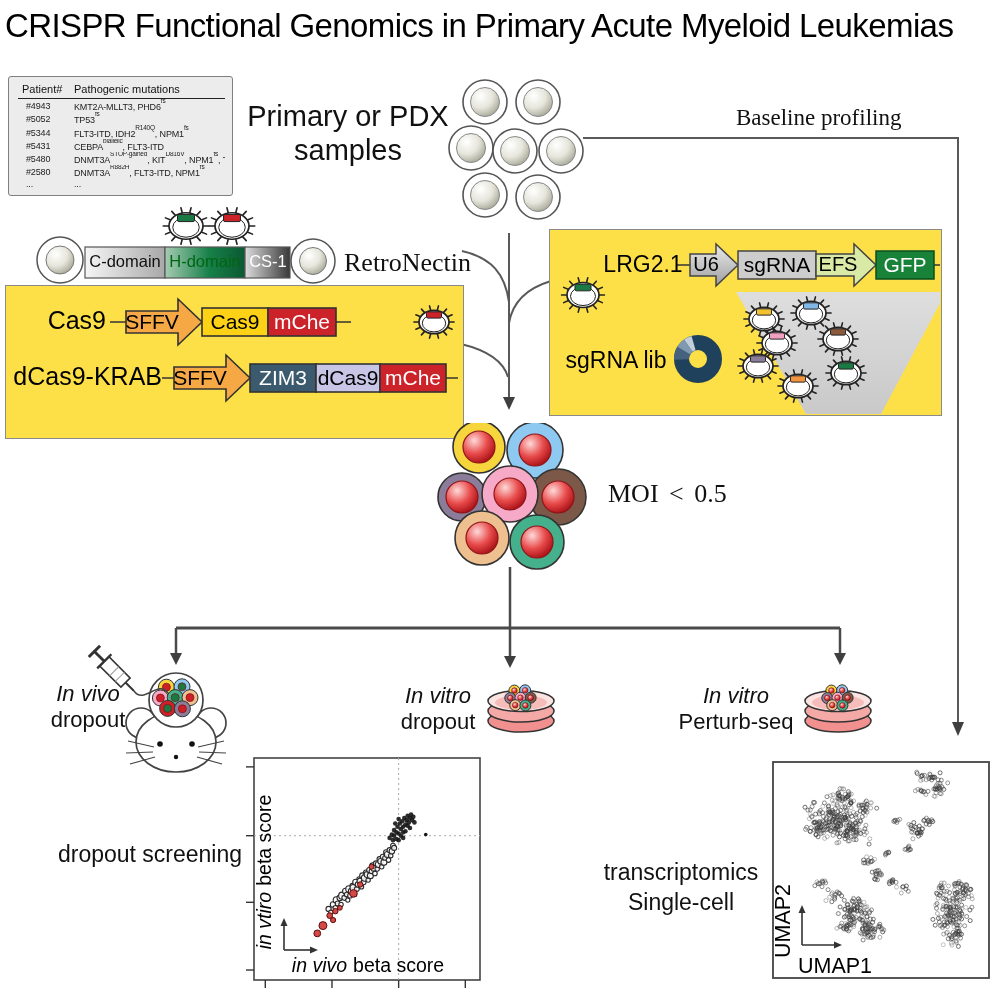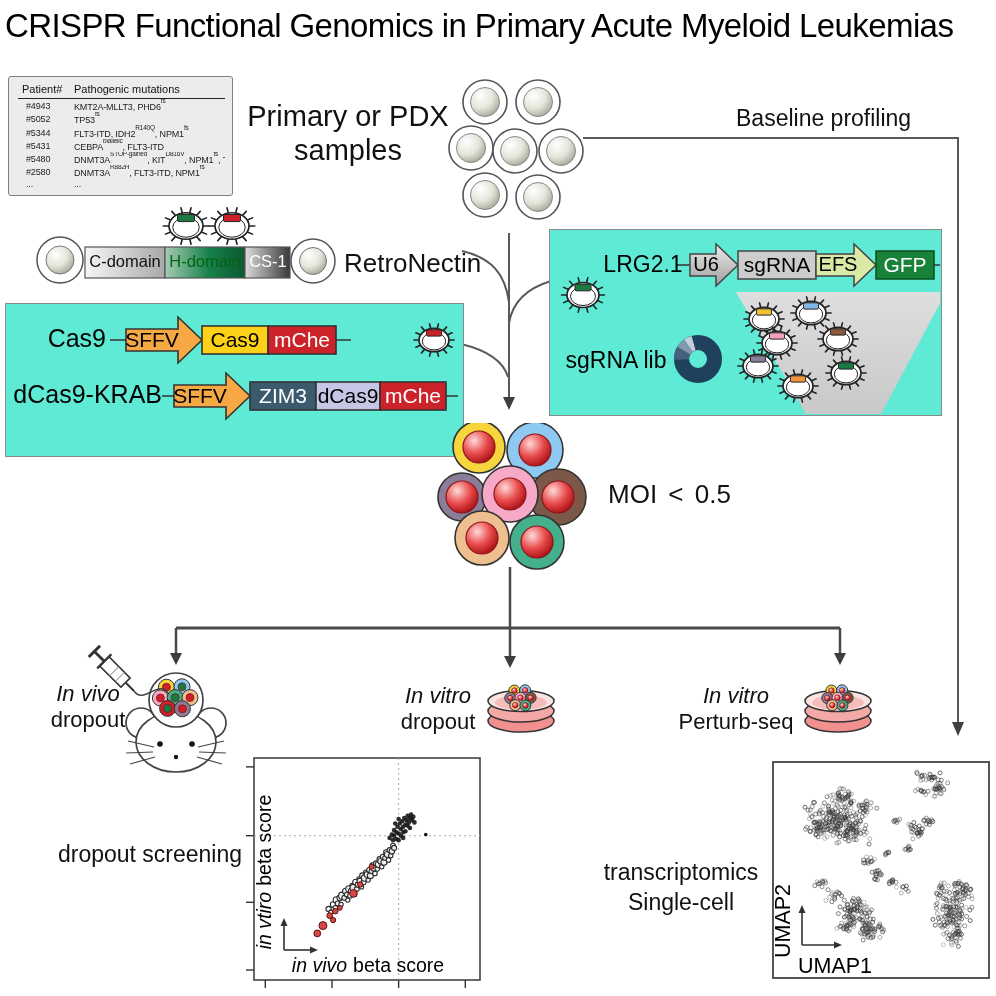--- a/index.html
+++ b/index.html
@@ -1,18 +1,18 @@
 <!DOCTYPE html>
 <html><head>
 <meta charset="utf-8">
 <style>
   html,body{margin:0;padding:0;background:#fff;}
   body{width:996px;height:996px;position:relative;font-family:"Liberation Sans",sans-serif;color:#111;overflow:hidden;}
   .abs{position:absolute;}
-  .nowrap{white-space:nowrap;}
+  .nowrap{white-space:nowrap;font-family:Liberation Serif, serif;}
   .it{font-style:italic;}
   #title{left:5px;top:7px;font-size:33px;letter-spacing:-0.6px;white-space:nowrap;color:#000;}
   #flow{left:0;top:0;z-index:1;pointer-events:none;}
   .layer{z-index:2;}
   
   #ptable{left:8px;top:76px;width:225px;height:120px;background:#ececec;border:1.5px solid #7f7f7f;border-radius:3px;box-sizing:border-box;padding:6px 7px 3px 9px;z-index:2;}
   #ptable table{border-collapse:collapse;width:100%;table-layout:fixed;}
   #ptable th{font-size:11px;font-weight:normal;text-align:left;color:#111;border-bottom:1.6px solid #222;padding:0 0 3px 0;}
   #ptable td{font-size:9px;color:#222;padding:1.2px 0 0 0;white-space:nowrap;overflow:hidden;letter-spacing:-0.15px;}
   #ptable .c1{width:52px;padding-left:4px;}
@@ -23,22 +23,22 @@
   #baseline-label{left:736px;top:105px;font-size:23px;}
   #retro-label{left:344px;top:236px;font-size:26px;margin-top:12px;}
   #moi-label{left:608px;top:479px;font-size:26px;word-spacing:4px;}
   .branch{text-align:center;font-size:22px;line-height:1.2;}
   #branch1{left:36px;top:681px;width:104px;}
   #branch2{left:388px;top:683px;width:100px;}
   #branch3{left:660px;top:683px;width:152px;}
   #conv-label{left:36px;top:840px;width:228px;text-align:center;font-size:23px;line-height:1.3;}
   #sc-label{left:592px;top:858px;width:178px;text-align:center;font-size:23px;line-height:1.3;}
   
-  .gbox{background:#5eead4;border:1.5px solid #8a8a8a;box-sizing:border-box;z-index:2;}
-  #cas9-box{left:5px;top:303px;width:459px;height:154px;}
+  .gbox{background:#fde047;border:1.5px solid #8a8a8a;box-sizing:border-box;z-index:2;}
+  #cas9-box{left:5px;top:285px;width:459px;height:154px;}
   #lrg-box{left:549px;top:229px;width:393px;height:187px;}
   svg text{font-family:"Liberation Sans",sans-serif;}
   .plotbox{background:#fff;z-index:2;}
 </style>
 </head>
 <body>
 
 <svg id="flow" class="abs" width="996" height="996">
     <defs>
       <radialGradient id="nucRed" cx="35%" cy="30%" r="75%">

